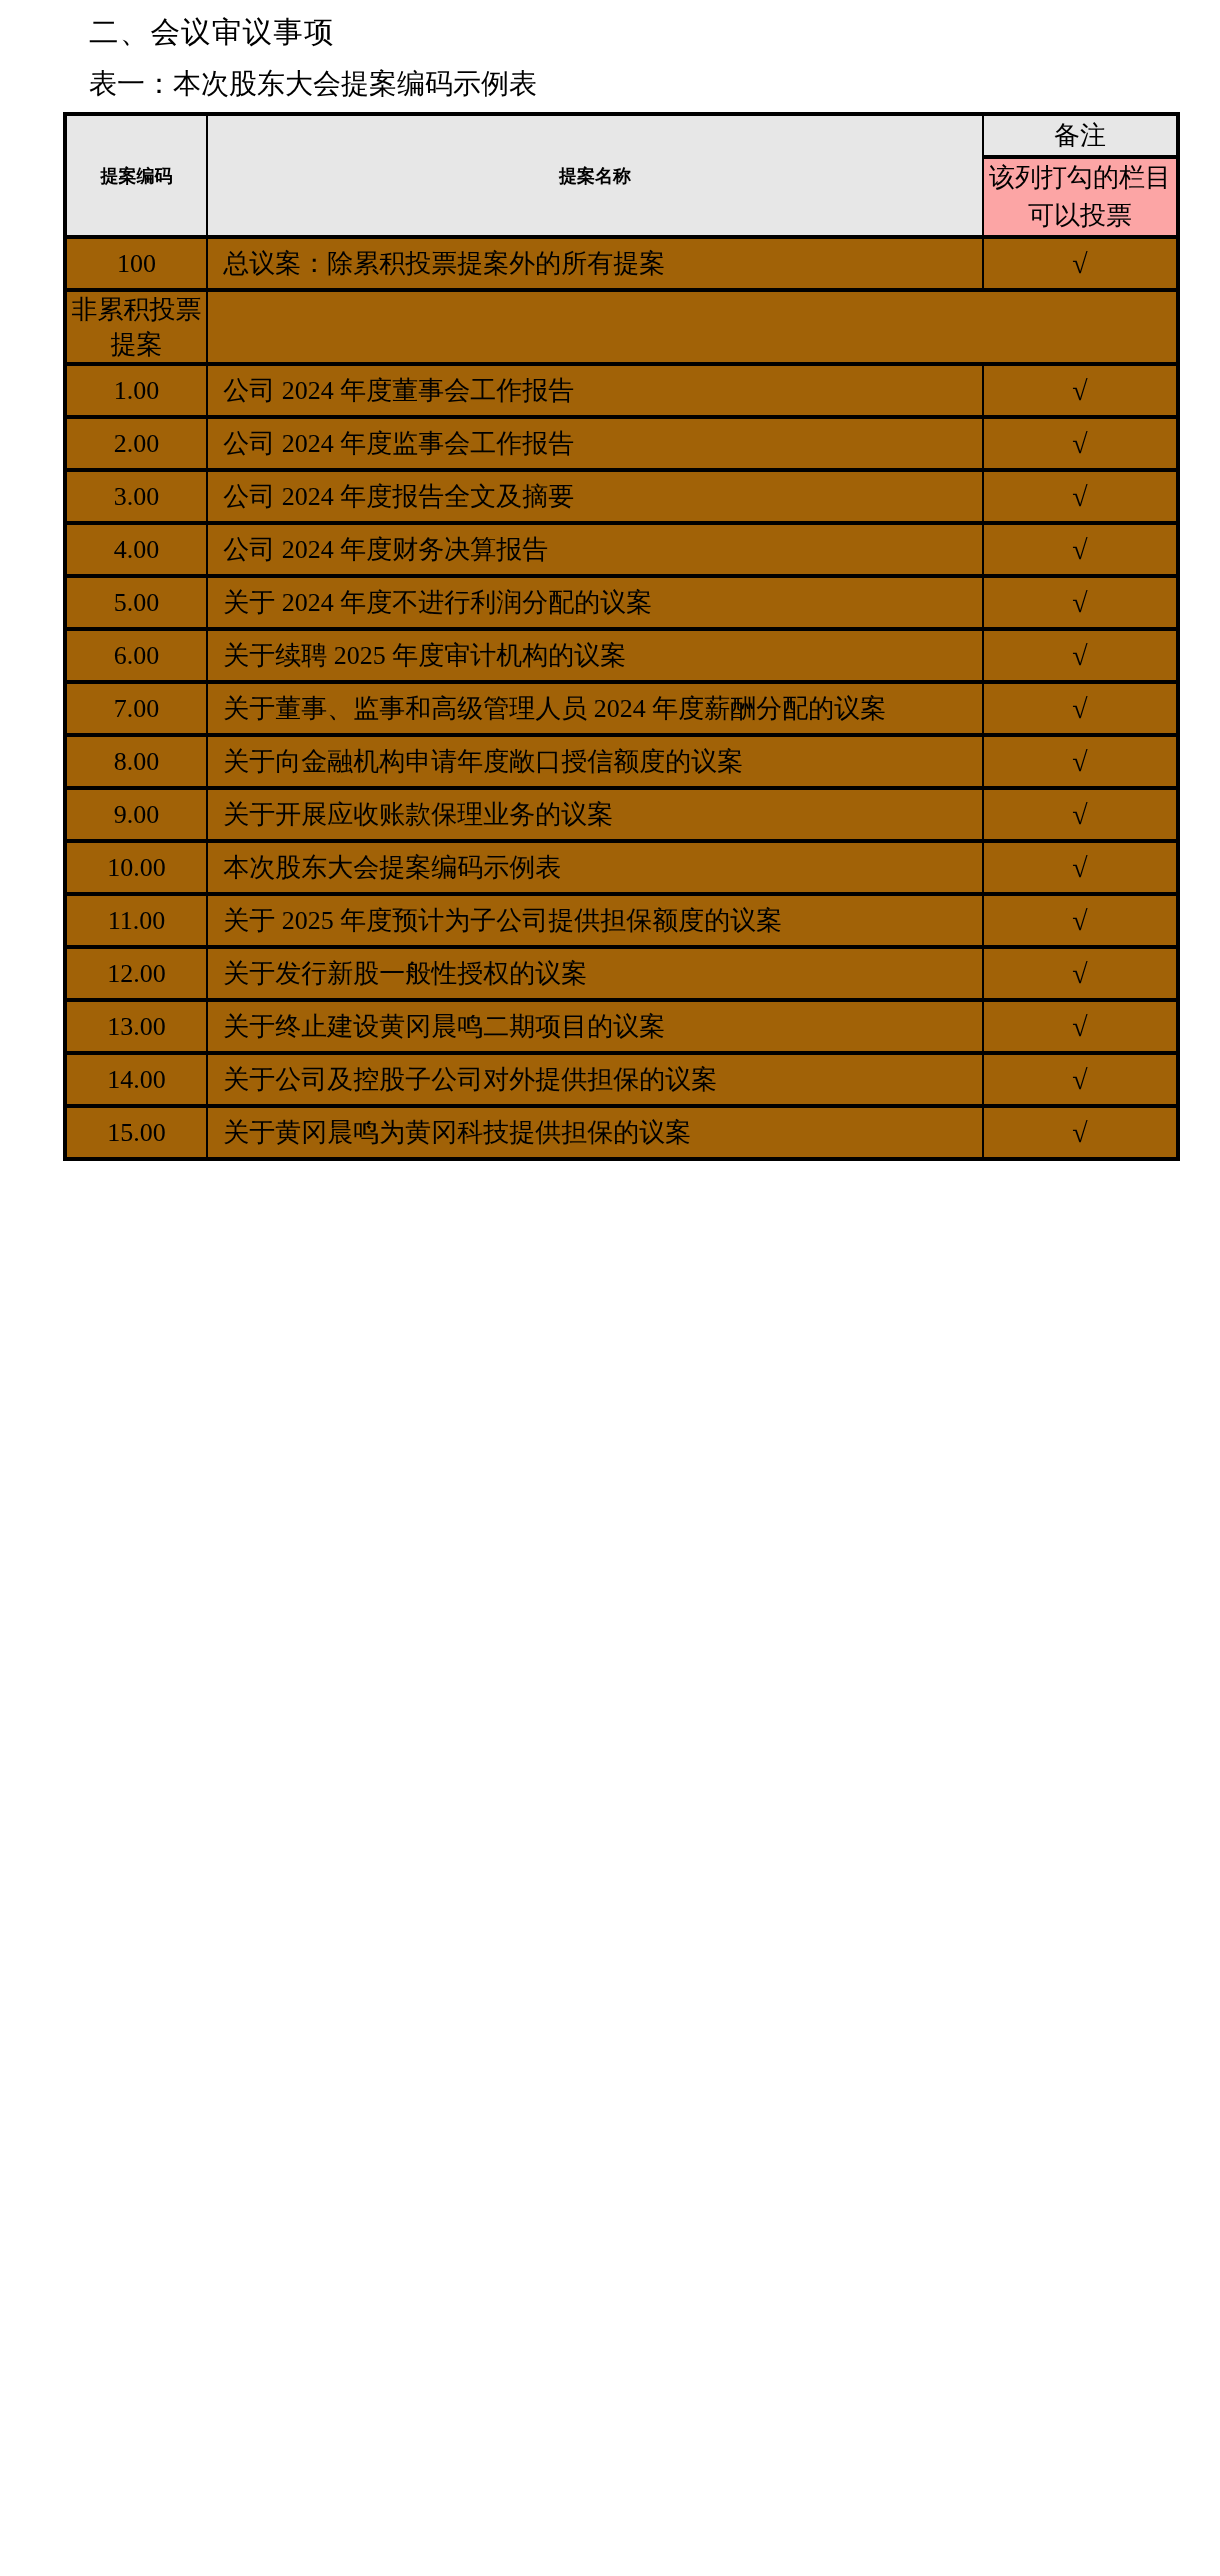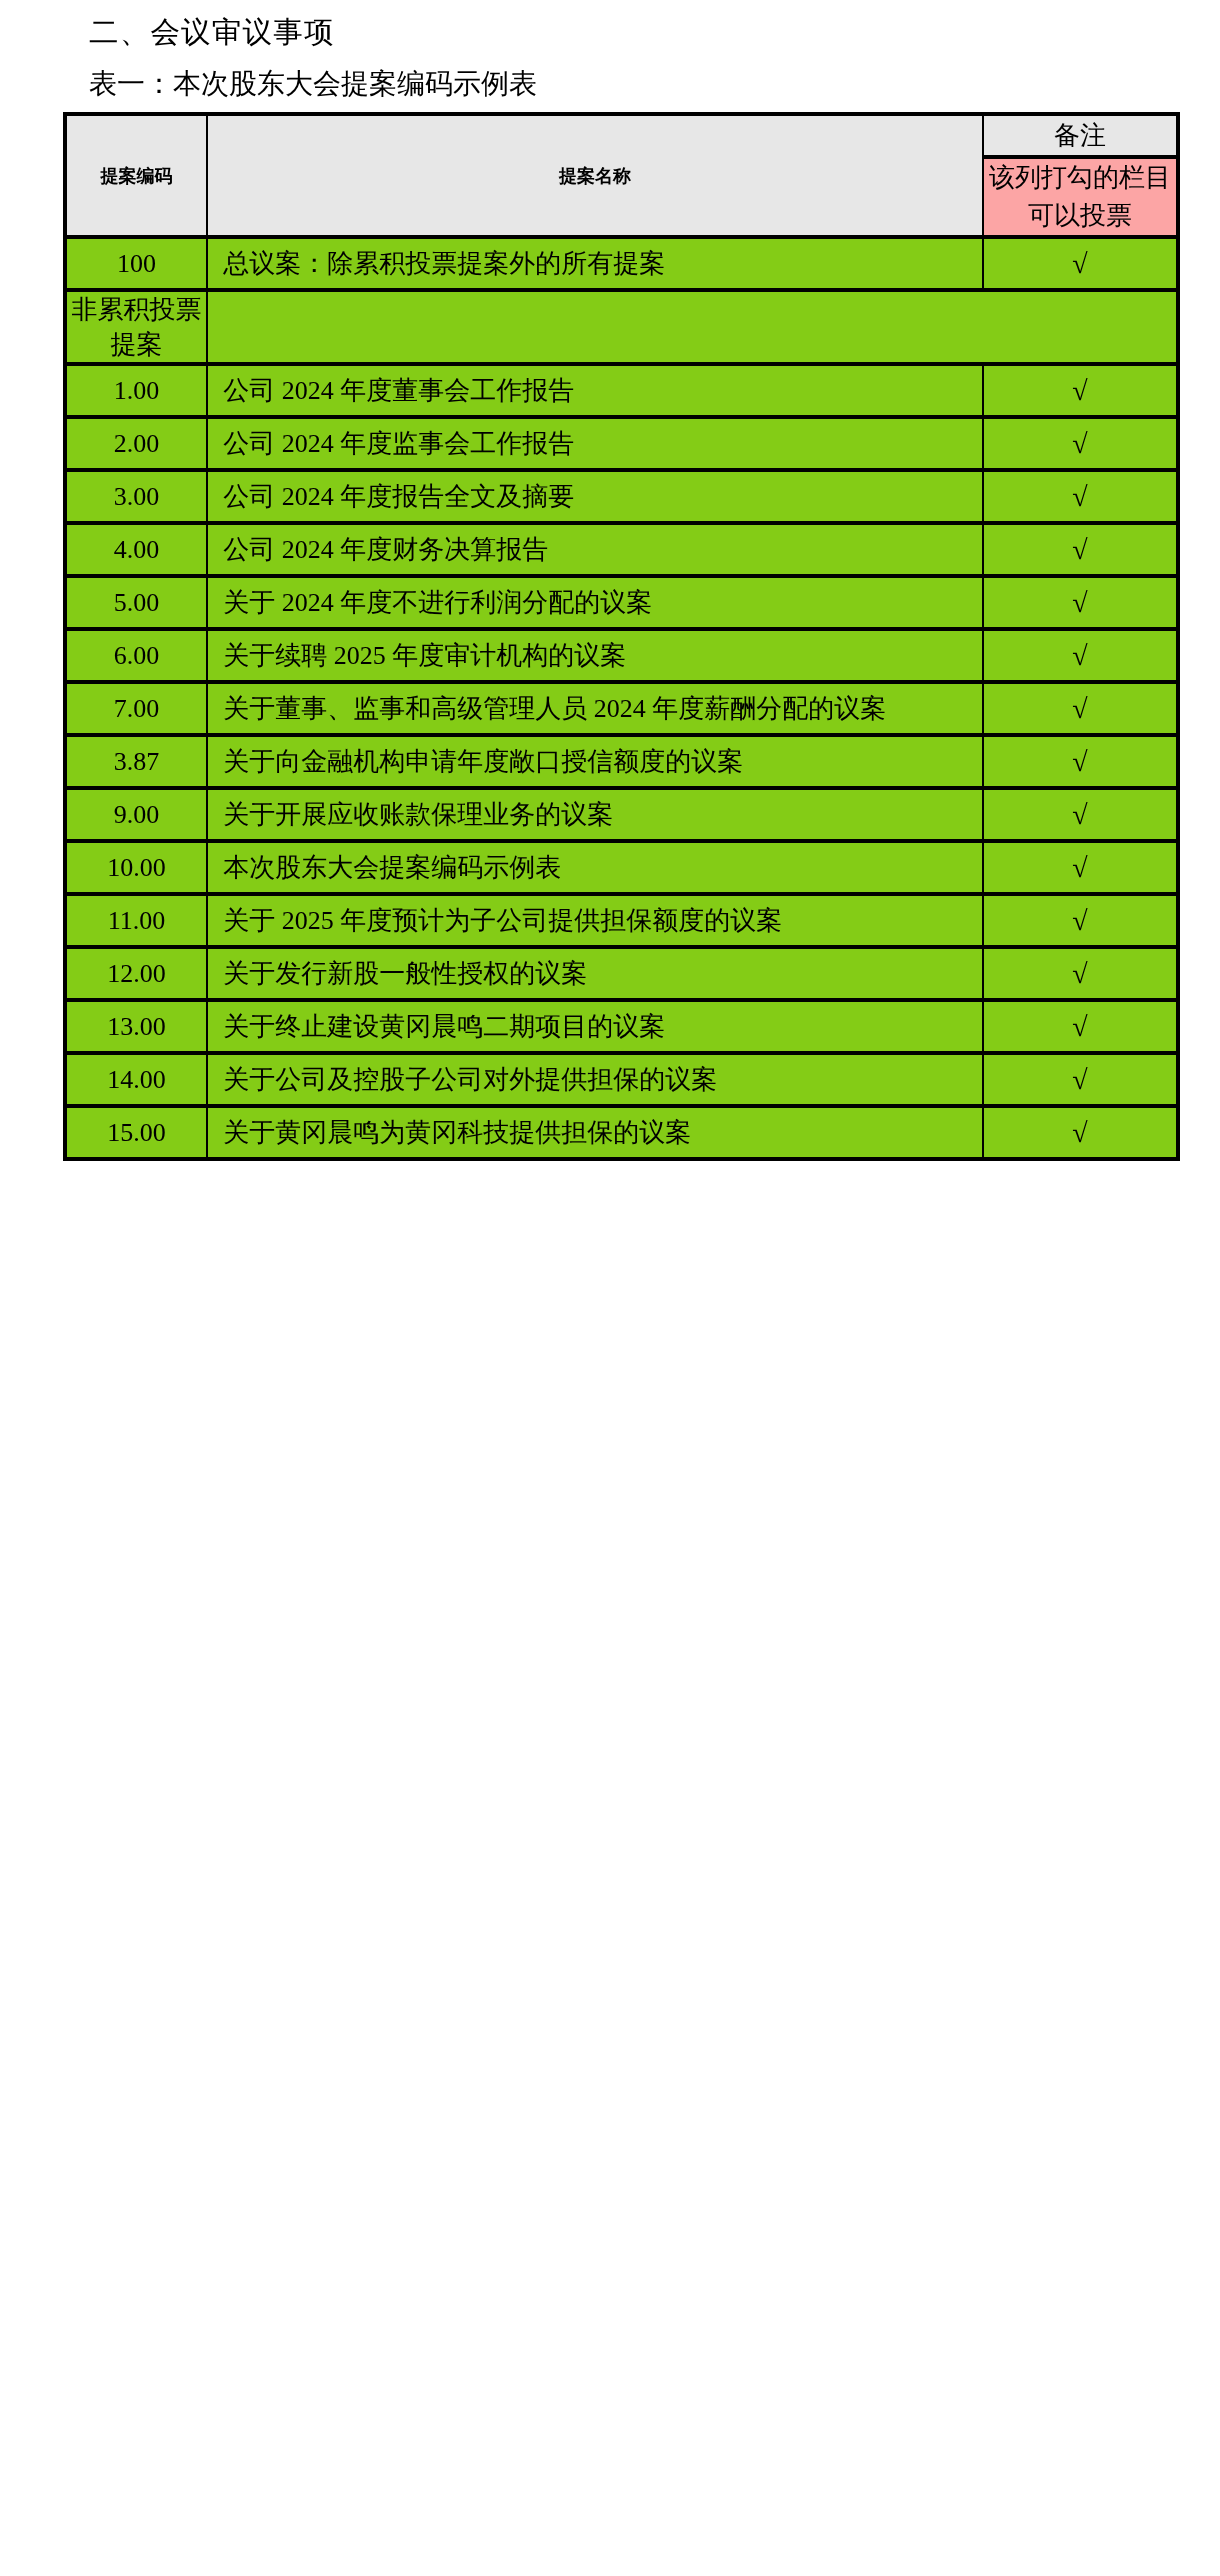--- a/index.html
+++ b/index.html
@@ -37,21 +37,21 @@
     font-family:"Liberation Serif", serif;font-weight:normal;
     font-size:26px;height:37px;
   }
   th.remark-sub{
     background:#fca5a5;font-family:"Liberation Serif", serif;
     font-weight:normal;font-size:26px;line-height:38px;height:74px;
     vertical-align:middle;padding:0 3.5px;
   }
   tbody td{
     font-size:26px;height:47px;line-height:35px;vertical-align:middle;
-    background:#84cc16;
+    background:#a16207;
   }
   td.code{text-align:center;padding:0 2.4px;}
   td.name{text-align:left;padding-left:15.3px;padding-right:24px;}
   td.check{text-align:center;font-size:28px;}
   .textblock{margin-top:8.3px;font-size:28px;line-height:50px;}
   .textblock p{margin:0;text-align:justify;text-indent:55px;}
   .textblock p.heading{
     font-family:"Liberation Sans", sans-serif;font-weight:bold;
     font-size:29px;text-align:left;letter-spacing:1.2px;
   }
@@ -121,21 +121,21 @@
       <td class="code">6.00</td>
       <td class="name">关于续聘 2025 年度审计机构的议案</td>
       <td class="check">√</td>
     </tr>
         <tr>
       <td class="code">7.00</td>
       <td class="name">关于董事、监事和高级管理人员 2024 年度薪酬分配的议案</td>
       <td class="check">√</td>
     </tr>
         <tr>
-      <td class="code">3.87</td>
+      <td class="code">8.00</td>
       <td class="name">关于向金融机构申请年度敞口授信额度的议案</td>
       <td class="check">√</td>
     </tr>
         <tr>
       <td class="code">9.00</td>
       <td class="name">关于开展应收账款保理业务的议案</td>
       <td class="check">√</td>
     </tr>
         <tr>
       <td class="code">10.00</td>

